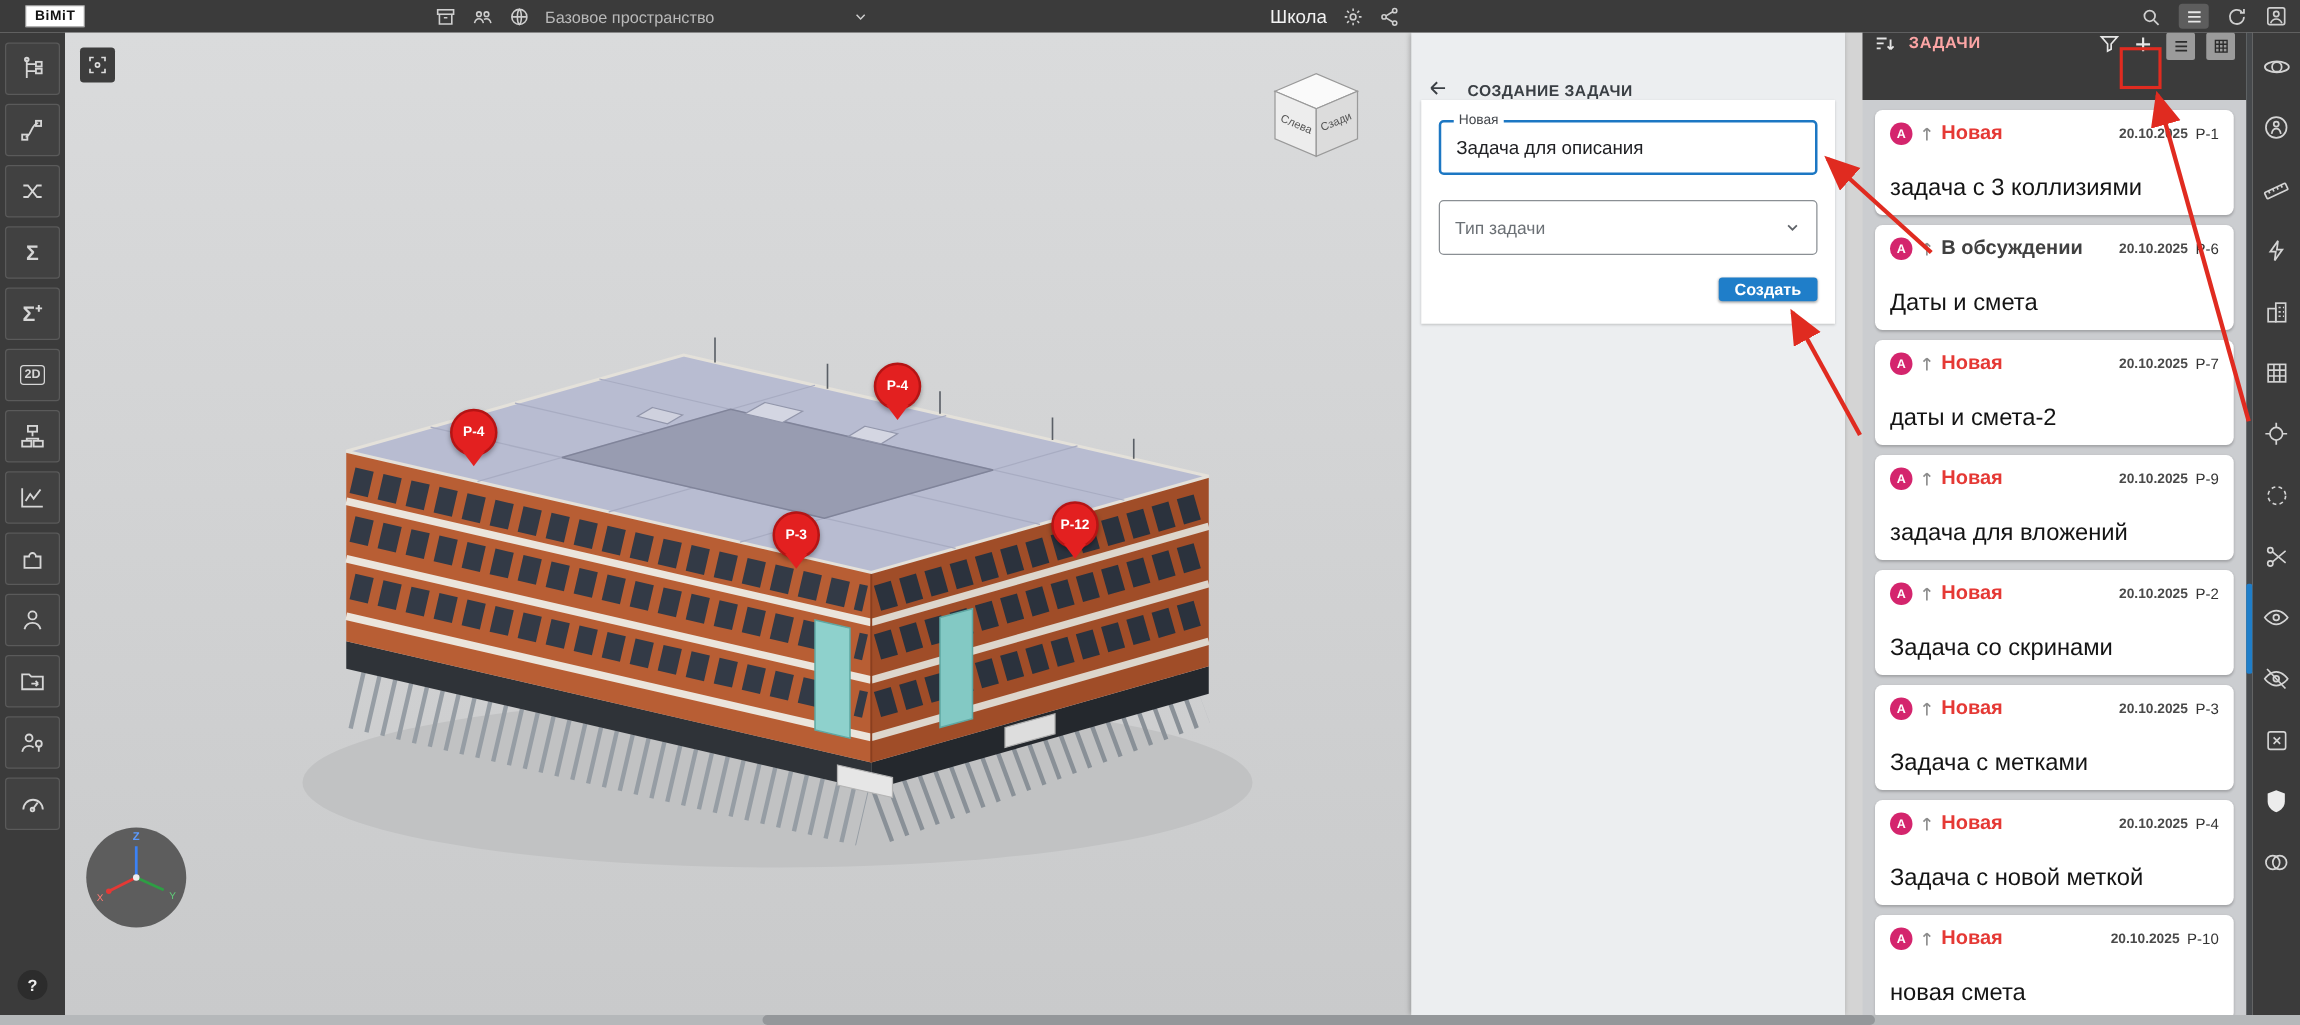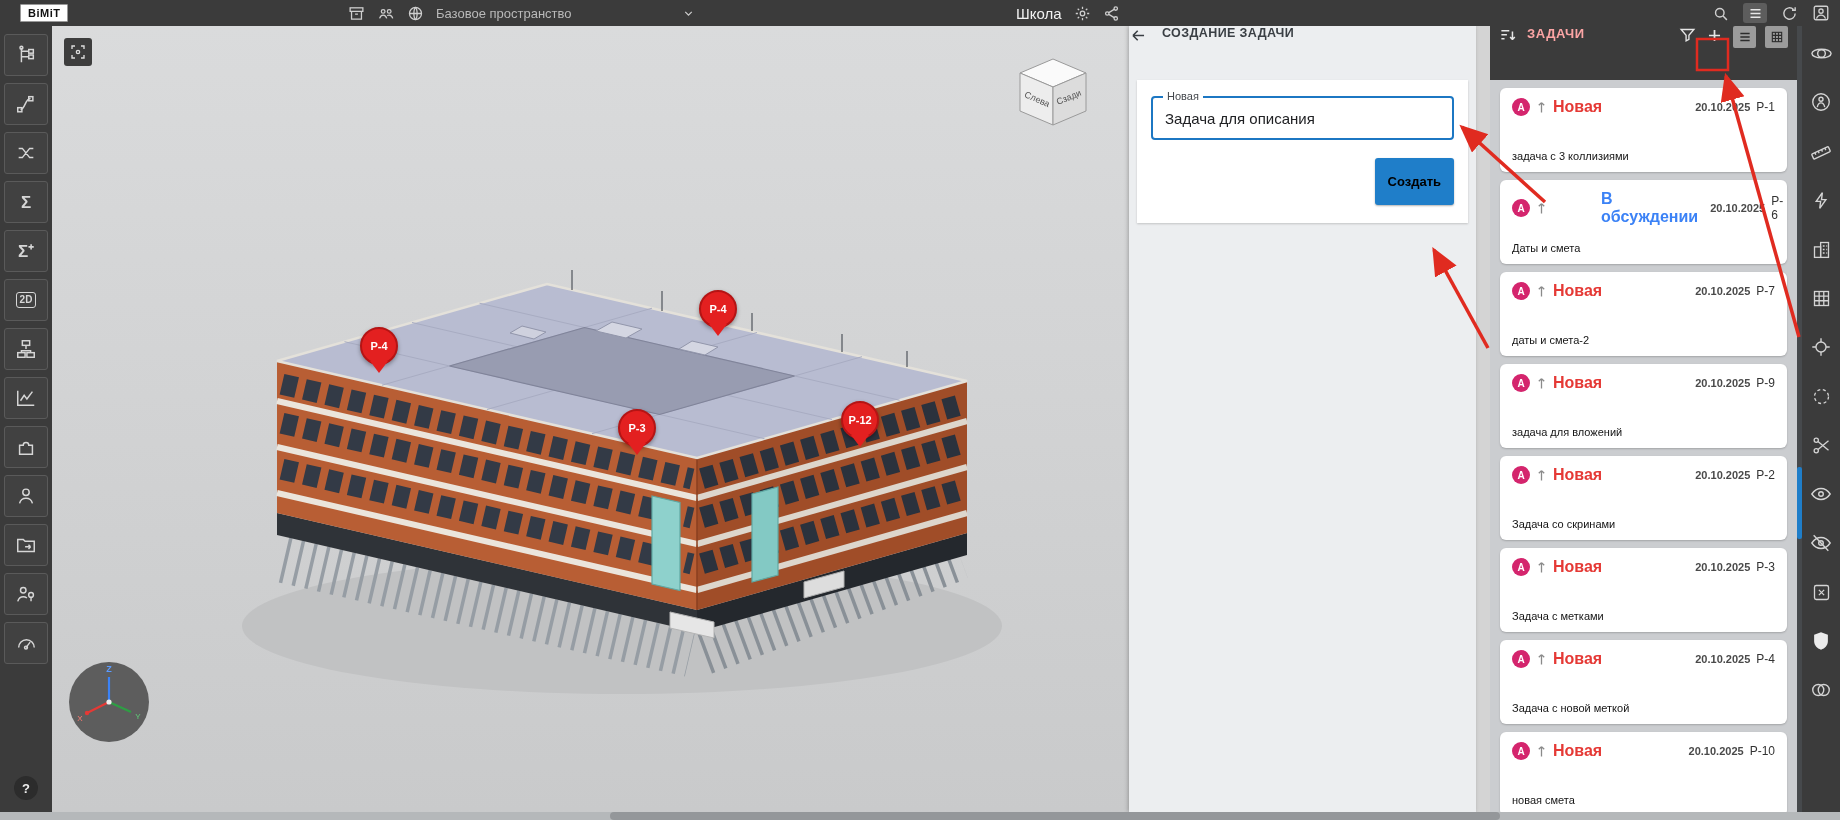--- a/index.html
+++ b/index.html
@@ -44,51 +44,51 @@
   .gizmo{position:absolute;left:15px;top:634px;z-index:5}
   .pin{position:absolute;width:38px;height:38px;transform:translate(-50%,-50%);z-index:6;
     background:#e32020;border:2px solid #b51414;border-radius:50%;color:#fff;font-size:11px;font-weight:700;
     display:flex;align-items:center;justify-content:center;box-shadow:0 2px 4px rgba(0,0,0,.35)}
   .pin::after{content:"";position:absolute;left:50%;top:100%;transform:translateX(-50%);
     border:9px solid transparent;border-top:12px solid #e32020;margin-top:-2px}
 
   
   .create-panel{position:absolute;left:1129px;top:26px;width:347px;height:786px;background:#eceef0;z-index:20;
     box-shadow:-1px 0 4px rgba(0,0,0,.25)}
-  .cp-header{height:54px;display:flex;align-items:flex-start;gap:14px;padding:0 0;color:#3a3f44}
+  .cp-header{height:54px;display:flex;align-items:flex-end;gap:14px;padding:0 12px;color:#3a3f44}
   .cp-title{font-size:12.5px;font-weight:700;letter-spacing:.4px}
   .cp-card{margin:0 8px;background:#fff;padding:16px 14px 18px;box-shadow:0 1px 2px rgba(0,0,0,.18)}
   .field{position:relative;border:2px solid #1c77c3;border-radius:4px;height:44px;display:flex;align-items:center;
     padding:0 12px;font-size:15px;color:#202124;background:#fff}
   .field-label{position:absolute;top:-8px;left:10px;background:#fff;padding:0 4px;font-size:11px;color:#44484d}
   .select{margin-top:20px;border:1px solid #8a8f94;border-radius:4px;height:44px;display:flex;align-items:center;
     justify-content:space-between;padding:0 12px;font-size:14px;color:#6b7075;background:#fff}
   .cp-actions{margin-top:18px;display:flex;justify-content:flex-end}
-  .btn-primary{background:#1f7ec9;color:#000000;font-size:13px;font-weight:700;padding:16px 13px;border-radius:3px;
+  .btn-primary{background:#1f7ec9;color:#ffffff;font-size:13px;font-weight:700;padding:2px 13px;border-radius:3px;
     box-shadow:0 1px 2px rgba(0,0,0,.3)}
 
   
   .tasks-panel{position:absolute;left:1490px;top:26px;width:307px;height:786px;background:#cbcdd0;z-index:20;
     display:flex;flex-direction:column}
   .tasks-header{height:54px;background:#3b3b3b;display:flex;align-items:flex-start;gap:9px;padding:0 9px;color:#fca5a5;flex:none}
   .tasks-title{font-size:13px;font-weight:700;letter-spacing:.6px;margin-right:auto}
   .th-icon{display:inline-flex;align-items:center;justify-content:center;color:#e6e6e6}
   .th-box{width:23px;height:22px;background:#9b9b9b;border-radius:2px;display:flex;align-items:center;justify-content:center;color:#2c2c2c}
   .tasks-list{flex:1;overflow:hidden;padding:8px 10px;display:flex;flex-direction:column;gap:8px}
   .task-card{flex:none;height:84px;background:#fff;border-radius:6px;padding:10px 12px;display:flex;flex-direction:column;
     justify-content:space-between;box-shadow:0 1px 2px rgba(0,0,0,.2)}
   .tc-top{display:flex;align-items:center;gap:6px}
   .avatar{width:18px;height:18px;border-radius:50%;background:#d4256d;color:#fff;font-size:10px;font-weight:700;
     display:flex;align-items:center;justify-content:center;flex:none}
   .prio{color:#8a8a8a;display:inline-flex}
   .status{font-size:16px;font-weight:700}
   .tc-spacer{flex:1}
   .tdate{font-size:11px;font-weight:700;color:#4a4a4a}
   .tid{font-size:12px;color:#333}
-  .tc-title{font-size:11px;color:#141414}
+  .tc-title{font-size:19px;color:#141414}
 
   
   .hscroll{position:absolute;left:0;top:812px;width:1840px;height:8px;background:#b5b8ba;z-index:45}
   .hthumb{position:absolute;left:610px;top:0;width:890px;height:8px;background:#94979a;border-radius:4px}
 
   .annotations{position:absolute;left:0;top:0;z-index:60;pointer-events:none}
 </style>
 </head>
 <body>
 
@@ -354,20 +354,26 @@
           <path d="M19 12H5m0 0l6-6m-6 6l6 6"></path>
         </svg>
     </button>
     <span class="cp-title">СОЗДАНИЕ ЗАДАЧИ</span>
   </div>
   <div class="cp-card">
     <div class="field">
       <span class="field-label">Новая</span>
       <span>Задача для описания</span>
     </div>
+    <div class="select">
+      <span>Тип задачи</span>
+      <svg width="14" height="14" viewBox="0 0 24 24" fill="none" stroke="#5f6368" stroke-width="2.4">
+          <path d="M6 9l6 6 6-6"></path>
+        </svg>
+    </div>
     <div class="cp-actions">
       <button class="btn-primary">Создать</button>
     </div>
   </div>
 </div>
 
 <div class="tasks-panel">
   <div class="tasks-header">
     <span class="th-icon">
       <svg width="19" height="19" viewBox="0 0 24 24" fill="none" stroke="currentColor" stroke-width="1.9">
@@ -416,21 +422,21 @@
       </div>
 
       <div class="task-card">
         <div class="tc-top">
           <span class="avatar">A</span>
           <span class="prio">
             <svg width="11" height="13" viewBox="0 0 20 24" fill="none" stroke="currentColor" stroke-width="2.4">
               <path d="M10 3v18M10 3l-5 5m5-5l5 5"></path>
             </svg>
           </span>
-          <span class="status" style="color: #3b82f6; margin-left: 48px;">В обсуждении</span>
+          <span class="status" style="color: #404040;">В обсуждении</span>
           <span class="tc-spacer"></span>
           <span class="tdate">20.10.2025</span>
           <span class="tid">P-6</span>
         </div>
         <div class="tc-title">Даты и смета</div>
       </div>
 
       <div class="task-card">
         <div class="tc-top">
           <span class="avatar">A</span>

